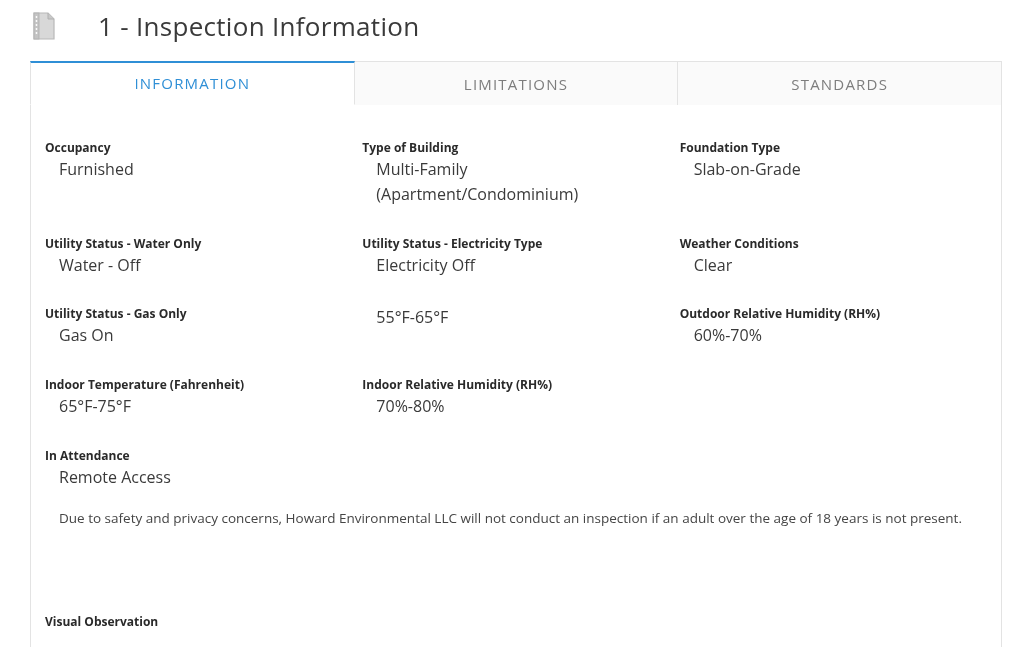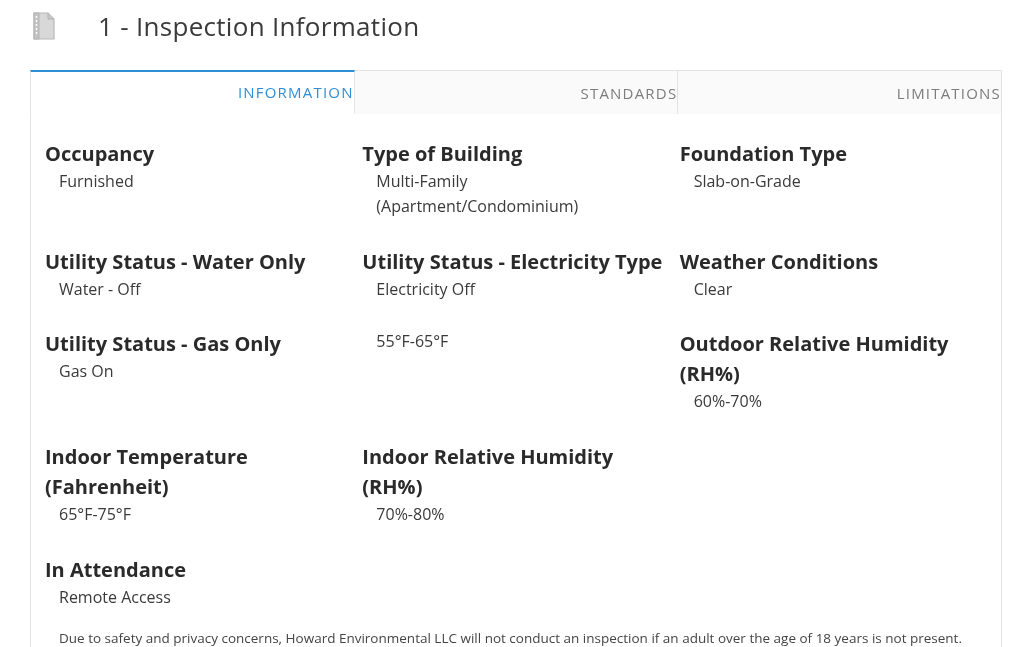--- a/index.html
+++ b/index.html
@@ -28,32 +28,32 @@
     letter-spacing: 0.3px;
     margin-left: 28px;
   }
 
   .tabs {
     display: flex;
     border-bottom: 1px solid #d8d8d8;
   }
   .tab {
     flex: 1;
-    text-align: right;
+    text-align: center;
     padding: 12px 0 11px;
     font-size: 15px;
     font-weight: 400;
     letter-spacing: 1.2px;
     color: #7d7d7d;
     background: #fafafa;
     border: 1px solid #e3e3e3;
     border-bottom: none;
     cursor: pointer;
     position: relative;
-    top: 10px;
+    top: 1px;
   }
   .tab + .tab { border-left: none; }
   .tab.active {
     color: #2f8fd6;
     background: #ffffff;
     border-top: 2.5px solid #2f8fd6;
     border-bottom: 1px solid #ffffff;
     padding-top: 10px;
   }
 
@@ -64,21 +64,21 @@
   }
 
   .grid {
     display: grid;
     grid-template-columns: 1fr 1fr 1fr;
     column-gap: 10px;
     row-gap: 28px;
   }
   .field {}
   .field-label {
-    font-size: 20px;
+    font-size: 12px;
     font-weight: 700;
     color: #2a2a2a;
     line-height: 1.5;
   }
   .field-value {
     font-size: 16px;
     font-weight: 400;
     color: #3a3a3a;
     padding-left: 14px;
     line-height: 1.55;
@@ -109,22 +109,22 @@
       <circle cx="6.5" cy="13" r="0.9" fill="#ffffff"></circle>
       <circle cx="6.5" cy="17" r="0.9" fill="#ffffff"></circle>
       <circle cx="6.5" cy="21" r="0.9" fill="#ffffff"></circle>
     </svg>
   </span>
   <h1 class="page-title">1 - Inspection Information</h1>
 </div>
 
 <div class="tabs">
   <div class="tab active">INFORMATION</div>
+  <div class="tab">LIMITATIONS</div>
   <div class="tab">STANDARDS</div>
-  <div class="tab">LIMITATIONS</div>
 </div>
 
 <div class="panel">
   <div class="grid">
 
     <div class="field">
       <div class="field-label">Occupancy</div>
       <div class="field-value">Furnished</div>
     </div>
     <div class="field">

